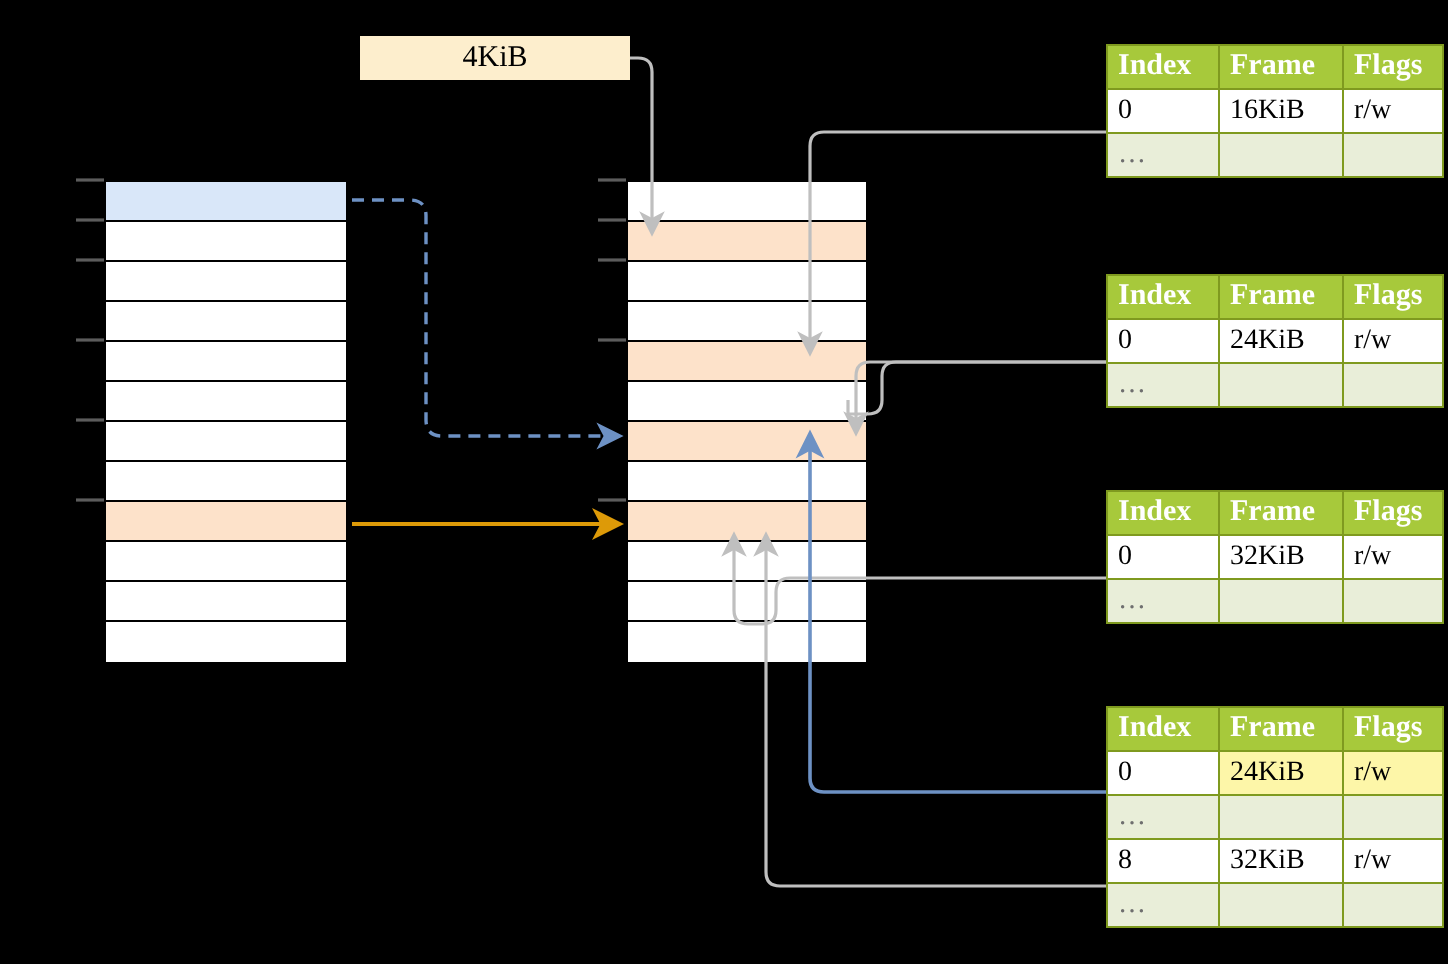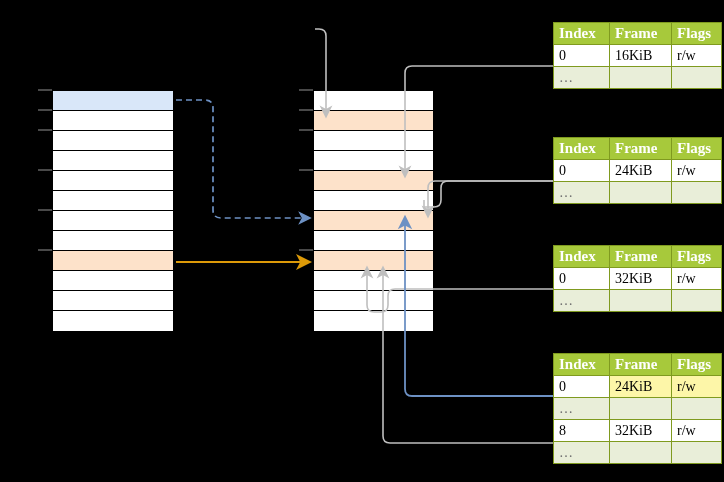--- a/index.html
+++ b/index.html
@@ -85,20 +85,21 @@
   #tbl-0 { left: 553px; top: 22px; }
   #tbl-1 { left: 553px; top: 137px; }
   #tbl-2 { left: 553px; top: 245px; }
   #tbl-3 { left: 553px; top: 353px; }
 </style>
 </head>
 <body>
 
 <div id="stage">
 
+  <div class="kib-label">4KiB</div>
 
   <div class="mem-col" id="col-left">
       <div class="mem-row blue"></div>
       <div class="mem-row "></div>
       <div class="mem-row "></div>
       <div class="mem-row "></div>
       <div class="mem-row "></div>
       <div class="mem-row "></div>
       <div class="mem-row "></div>
       <div class="mem-row "></div>

